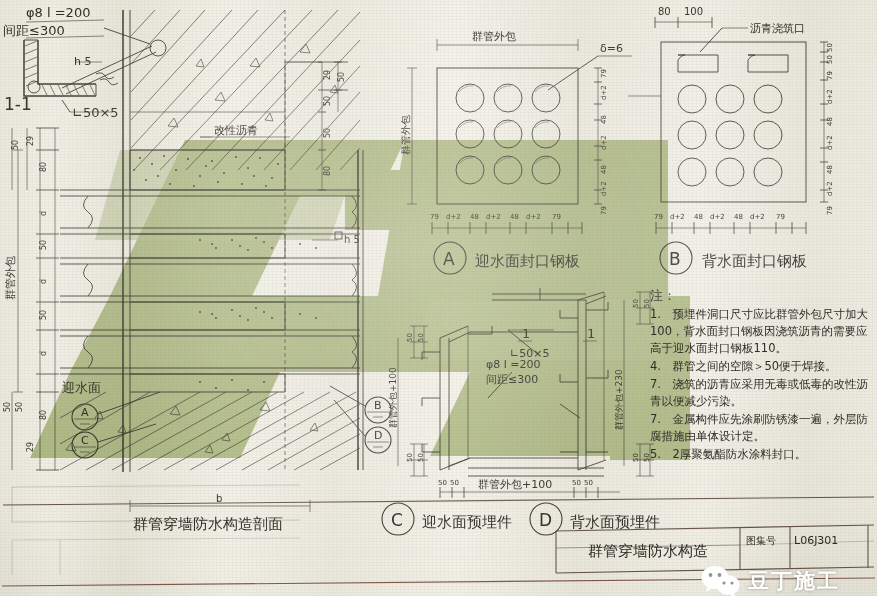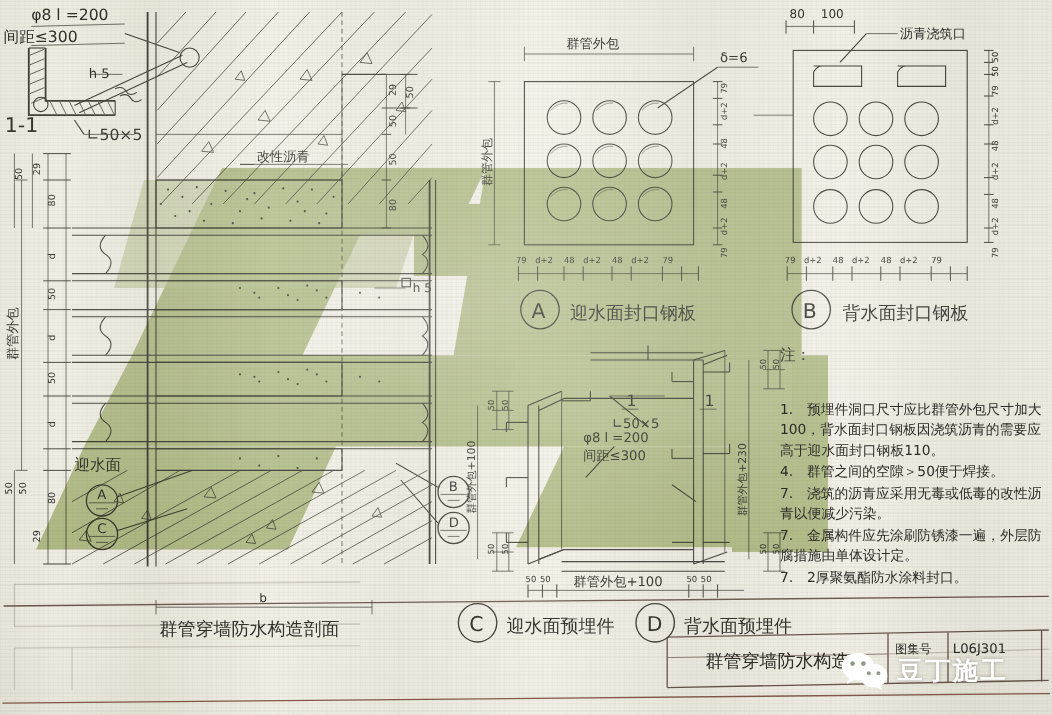--- a/index.html
+++ b/index.html
@@ -30,21 +30,21 @@
   }
   svg.layer{position:absolute;left:0;top:0;width:877px;height:596px;overflow:visible;}
   #ink{mix-blend-mode:multiply;}
   
   #greenmark{
     position:absolute;left:0;top:0;width:877px;height:596px;
     pointer-events:none;opacity:.62;mix-blend-mode:multiply;
   }
   
   #wxbadge{
-    position:absolute;left:700px;top:543px;display:flex;align-items:center;gap:6px;
+    position:absolute;left:700px;top:565px;display:flex;align-items:center;gap:6px;
     pointer-events:none;
   }
   #wxtext{
     font-family:"DejaVu Sans",sans-serif;font-size:21px;color:#ffffff;font-weight:700;
     text-shadow:0 0 3px rgba(90,90,80,.55);letter-spacing:2px;
   }
   .cn{font-family:"DejaVu Sans",sans-serif;}
   text{font-family:"DejaVu Sans",sans-serif;fill:#2b2a26;}
   .t8 {font-size:8px;}
   .t7 {font-size:7px;}
@@ -754,19 +754,19 @@
       <path d="M33 27.5 L35.5 32 L29.5 29.5 Z" fill="#ffffff"></path>
       <circle cx="10.5" cy="10" r="1.9" fill="#8d9a8a"></circle>
       <circle cx="19.5" cy="10" r="1.9" fill="#8d9a8a"></circle>
       <circle cx="24" cy="18" r="1.6" fill="#8d9a8a"></circle>
       <circle cx="32" cy="18" r="1.6" fill="#8d9a8a"></circle>
     </svg>
     <span id="wxtext" class="cn">豆丁施工</span>
   </div>
 
   <div style="position:absolute;left:650px;top:306px;width:218px;font-family:'DejaVu Sans',sans-serif;font-size:11.5px;line-height:17px;color:#2e2c27;">
-    <div style="margin-bottom:1px;margin-top:27px;">1.　预埋件洞口尺寸应比群管外包尺寸加大 100，背水面封口钢板因浇筑沥青的需要应高于迎水面封口钢板110。</div>
+    <div style="margin-bottom:1px;">1.　预埋件洞口尺寸应比群管外包尺寸加大 100，背水面封口钢板因浇筑沥青的需要应高于迎水面封口钢板110。</div>
     <div style="margin-bottom:1px;">4.　群管之间的空隙＞50便于焊接。</div>
     <div style="margin-bottom:1px;">7.　浇筑的沥青应采用无毒或低毒的改性沥青以便减少污染。</div>
     <div style="margin-bottom:1px;">7.　金属构件应先涂刷防锈漆一遍，外层防腐措施由单体设计定。</div>
-    <div>7.　2厚聚氨酯防水涂料封口。</div>
+    <div>5.　2厚聚氨酯防水涂料封口。</div>
   </div>
 </div>
 
 </body></html>

